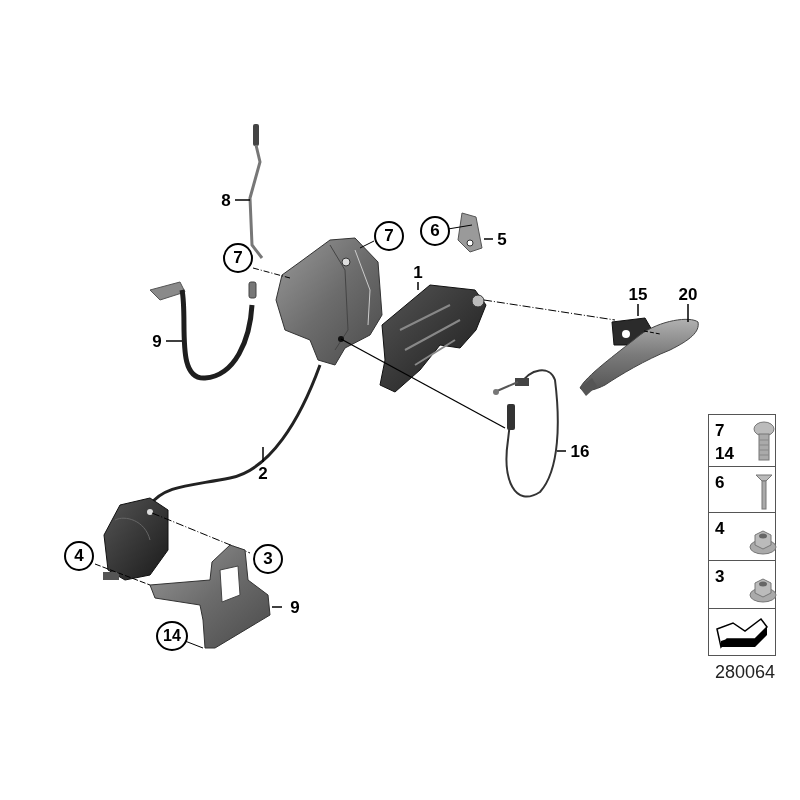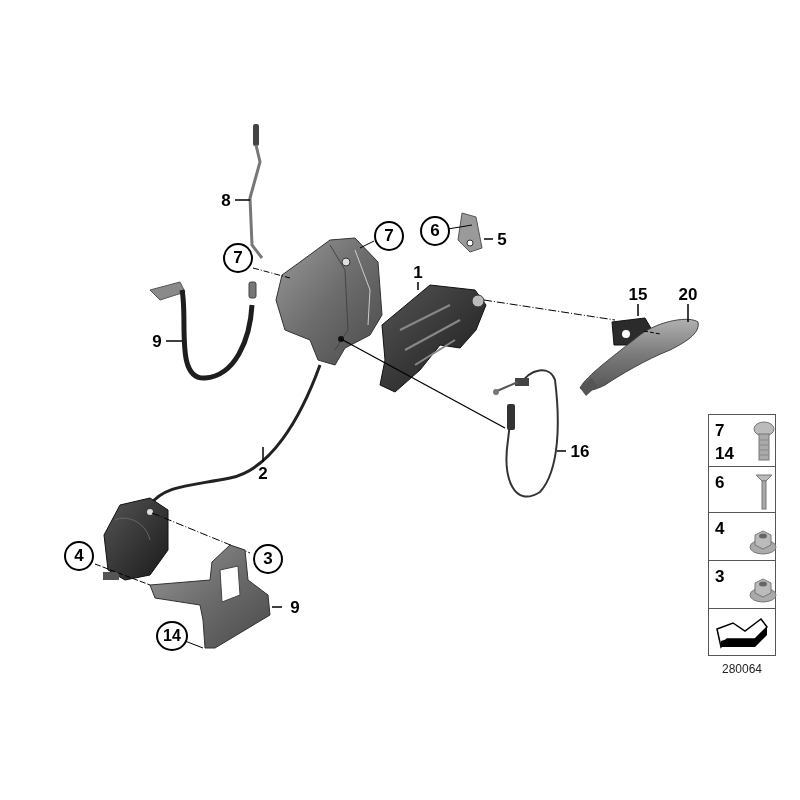--- a/index.html
+++ b/index.html
@@ -4,21 +4,21 @@
 <style>
   html,body{margin:0;padding:0;background:#fff;}
   #stage{position:relative;width:800px;height:800px;background:#fff;overflow:hidden;font-family:"Liberation Sans",sans-serif;}
   svg.art{position:absolute;left:0;top:0;}
   .lbl{position:absolute;font-weight:bold;font-size:17px;color:#000;line-height:1;transform:translate(-50%,-50%);white-space:nowrap;}
   .circ{position:absolute;width:30px;height:30px;border:2px solid #000;border-radius:50%;box-sizing:border-box;display:flex;align-items:center;justify-content:center;font-weight:bold;font-size:17px;transform:translate(-50%,-50%);background:#fff;}
   .legend{position:absolute;left:708px;top:414px;width:68px;border:1px solid #555;box-sizing:border-box;}
   .cell{position:relative;border-bottom:1px solid #555;box-sizing:border-box;}
   .cell:last-child{border-bottom:none;}
   .cell .num{position:absolute;left:6px;font-weight:bold;font-size:17px;line-height:1;}
-  .ref{position:absolute;left:709px;top:662px;width:66px;text-align:center;font-size:12px;color:#222;}
+  .ref{position:absolute;left:709px;top:662px;width:66px;text-align:right;font-size:18px;color:#222;}
 </style>
 </head>
 <body>
 
 <div id="stage">
 
   <svg class="art" width="800" height="800" viewBox="0 0 800 800">
     <defs>
       <linearGradient id="gMetal" x1="0" y1="0" x2="1" y2="1">
         <stop offset="0" stop-color="#9a9a9a"></stop>

